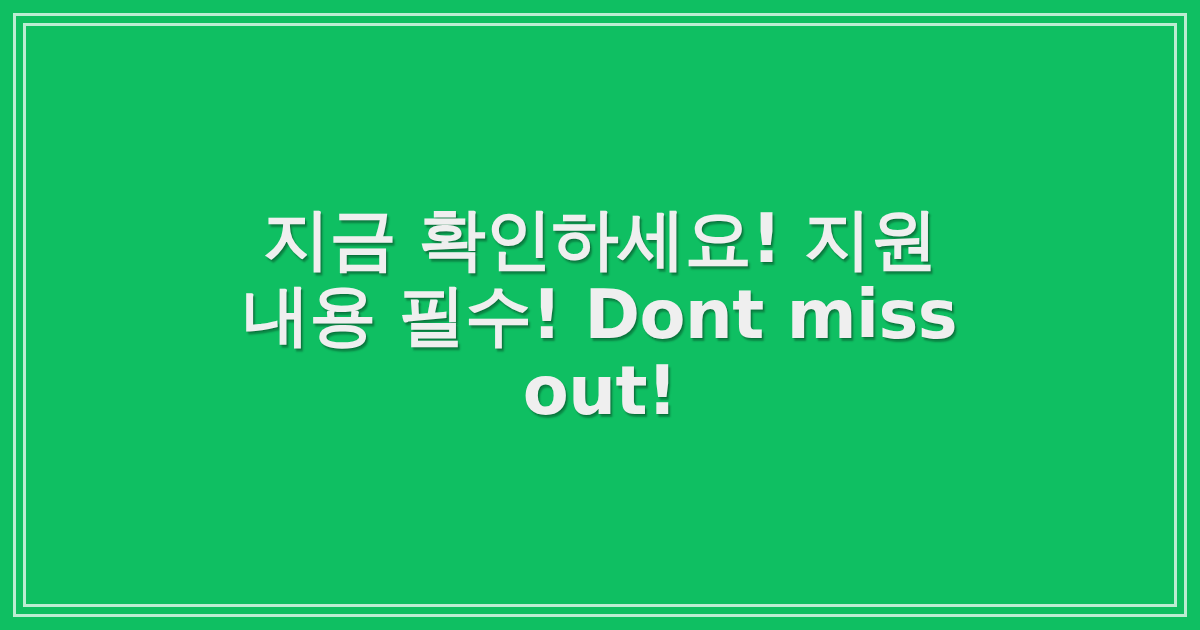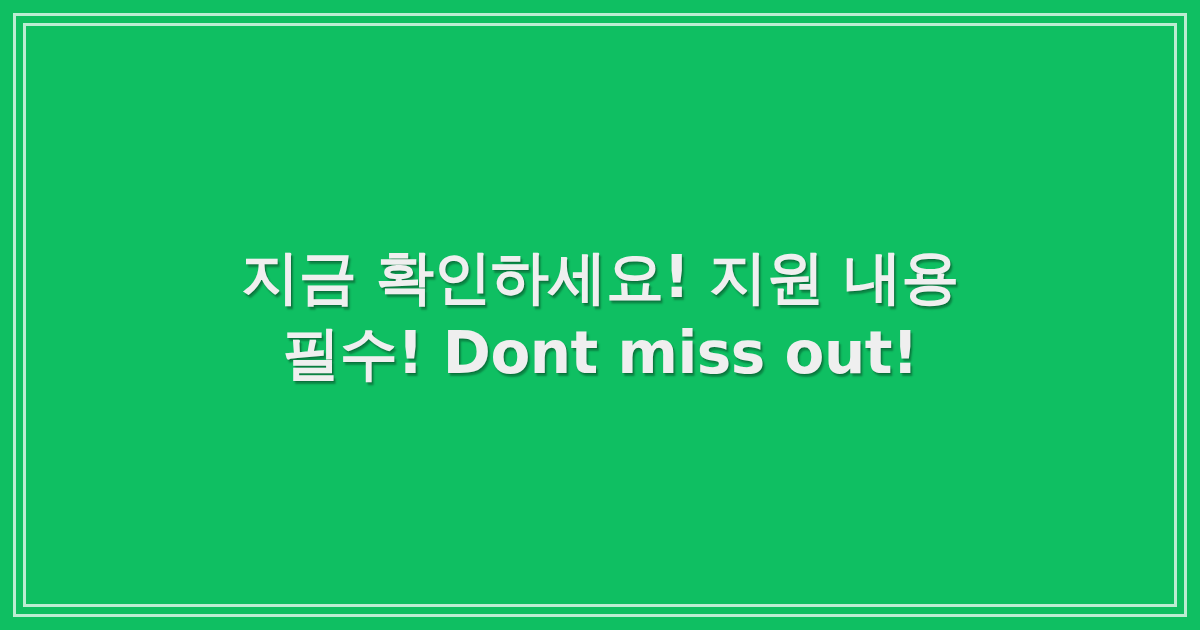--- a/index.html
+++ b/index.html
@@ -55,21 +55,21 @@
     position: relative;
     z-index: 2;
     width: 760px;
     text-align: center;
   }
 
   .headline {
     margin: 0;
     color: #EFEFEF;
     font-family: "DejaVu Sans", "Liberation Sans", sans-serif;
-    font-size: 58px;
+    font-size: 67px;
     font-weight: 700;
     line-height: 76px;
     letter-spacing: -0.5px;
     word-break: keep-all;
     text-shadow:
       2px 3px 2px rgba(0, 0, 0, 0.30),
       1px 1px 0 rgba(0, 0, 0, 0.12);
   }
 </style>
 </head>

